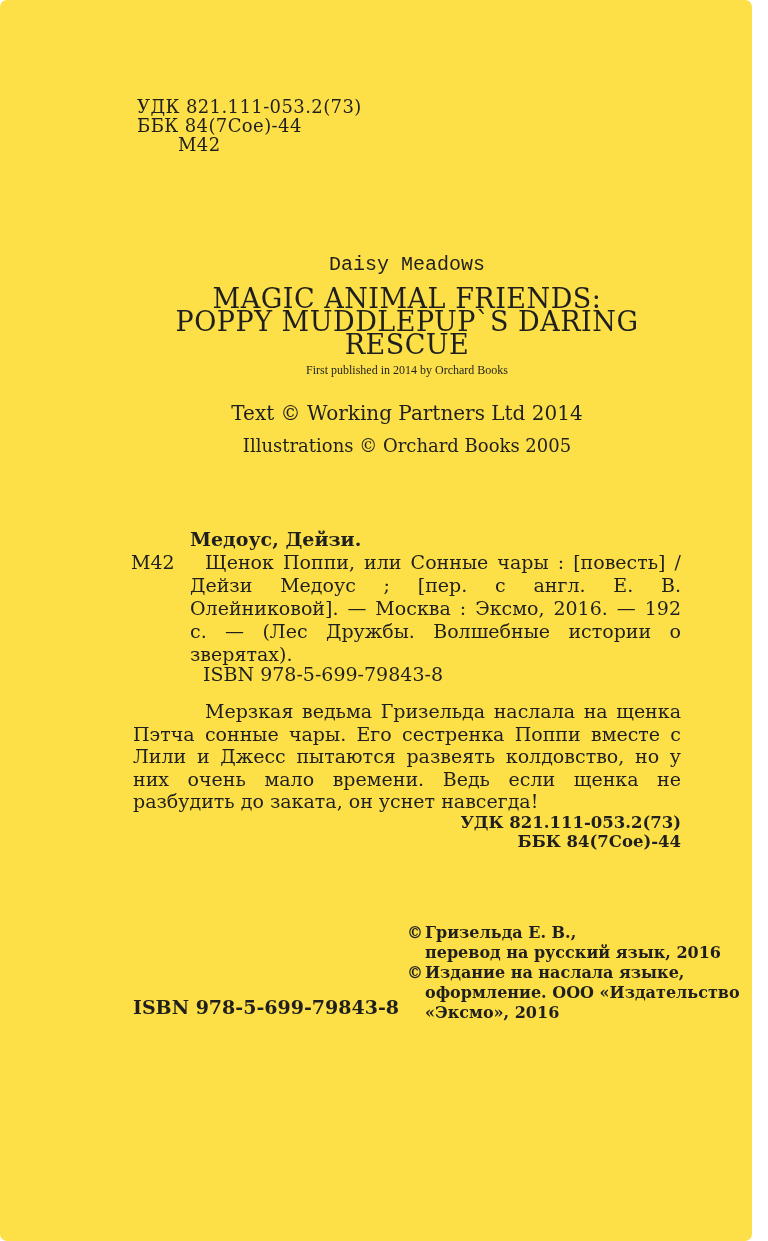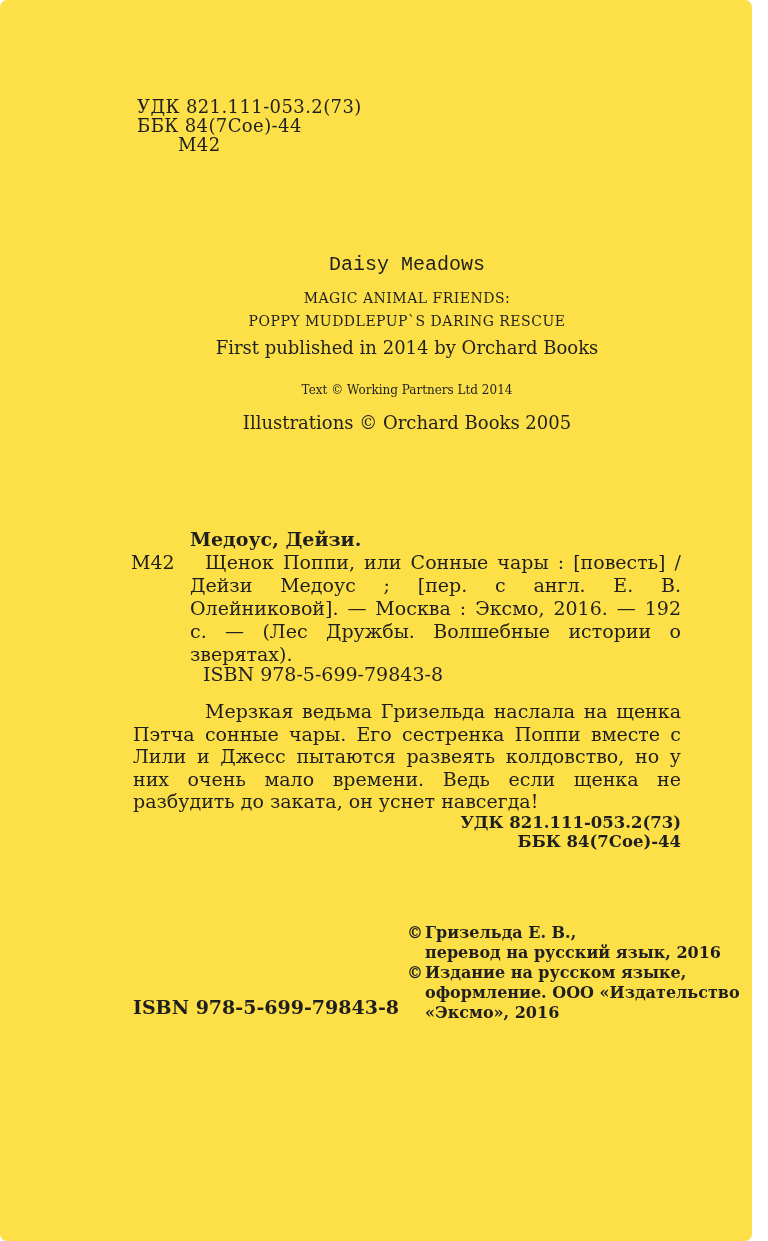--- a/index.html
+++ b/index.html
@@ -40,32 +40,33 @@
     width: 594px;
     text-align: center;
   }
   .title-block .author {
     font-size: 20px;
     line-height: 24px;
     font-family: Liberation Mono, monospace;
   }
   .title-block .book-title {
     margin-top: 10px;
-    font-size: 14px;
+    font-size: 27px;
     line-height: 23px;
     letter-spacing: 0.5px;
   }
   .title-block .first-pub {
     margin-top: 4px;
-    font-size: 18px;
+    font-size: 12px;
     line-height: 21px;
+    font-family: Liberation Serif, serif;
   }
   .title-block .copy-text {
     margin-top: 22px;
-    font-size: 12px;
+    font-size: 20px;
     line-height: 21px;
   }
   .title-block .copy-ill {
     margin-top: 11px;
     font-size: 18px;
     line-height: 21px;
   }
 
   
   .card {
@@ -193,20 +194,20 @@
     <div class="copy-entry">
       <span class="copy-sym">©</span>
       <div class="copy-lines">
         <div>Гризельда Е. В.,</div>
         <div>перевод на русский язык, 2016</div>
       </div>
     </div>
     <div class="copy-entry">
       <span class="copy-sym">©</span>
       <div class="copy-lines">
-        <div>Издание на русском языке,</div>
+        <div>Издание на наслала языке,</div>
         <div>оформление. ООО «Издательство</div>
         <div>«Эксмо», 2016</div>
       </div>
     </div>
   </div>
 
 </div>
 
 </body></html>

